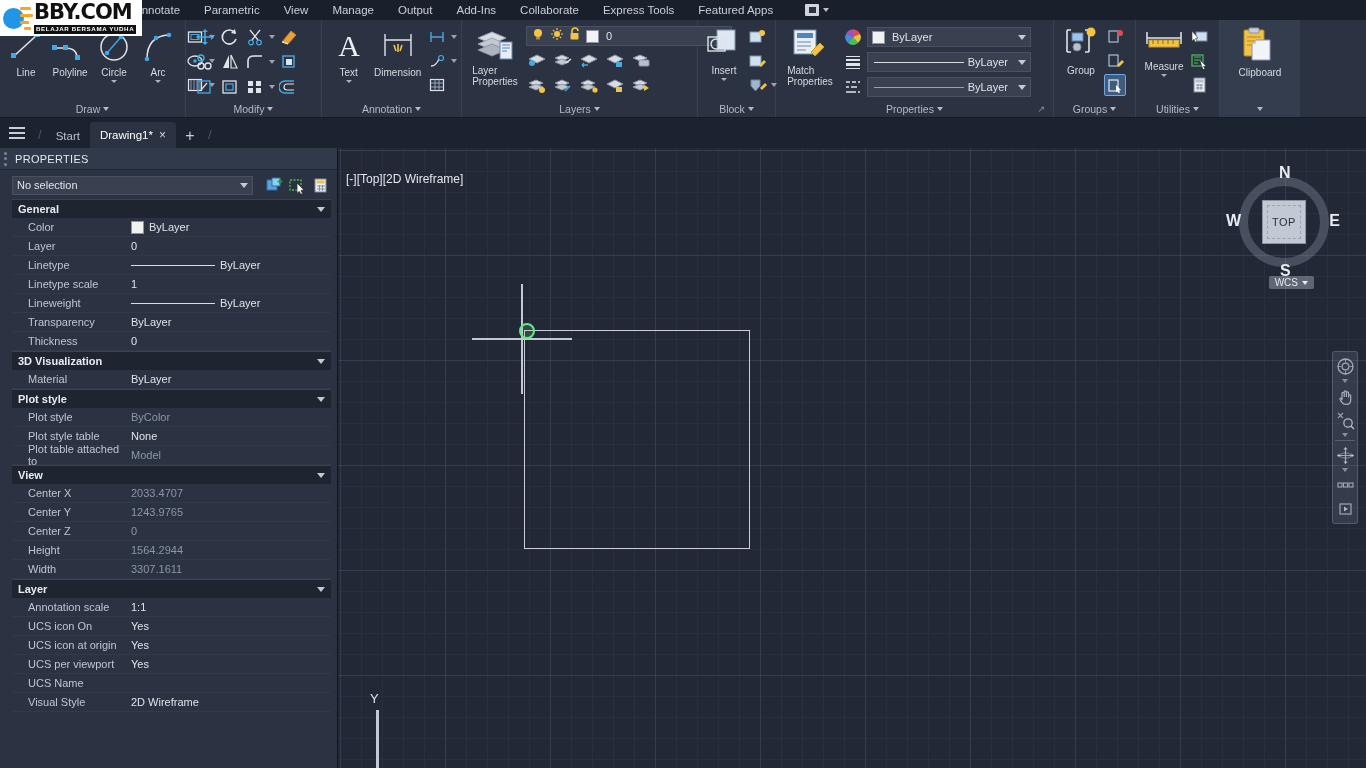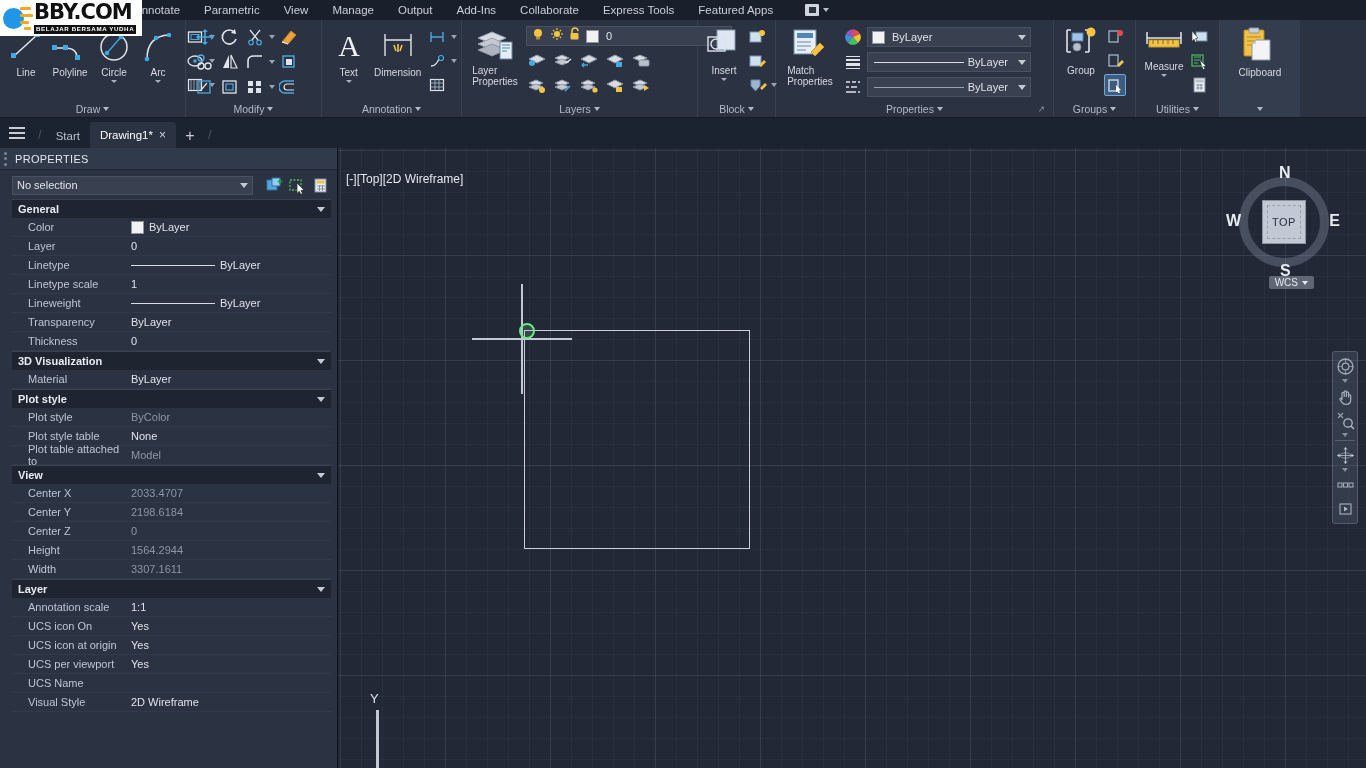--- a/index.html
+++ b/index.html
@@ -955,21 +955,21 @@
         </div>
         <div class="prow">
           <div class="k">Center X</div>
           <div class="v dim">
             <span>2033.4707</span>
           </div>
         </div>
         <div class="prow">
           <div class="k">Center Y</div>
           <div class="v dim">
-            <span>2198.6184</span>
+            <span>1243.9765</span>
           </div>
         </div>
         <div class="prow">
           <div class="k">Center Z</div>
           <div class="v dim">
             <span>0</span>
           </div>
         </div>
         <div class="prow">
           <div class="k">Height</div>

